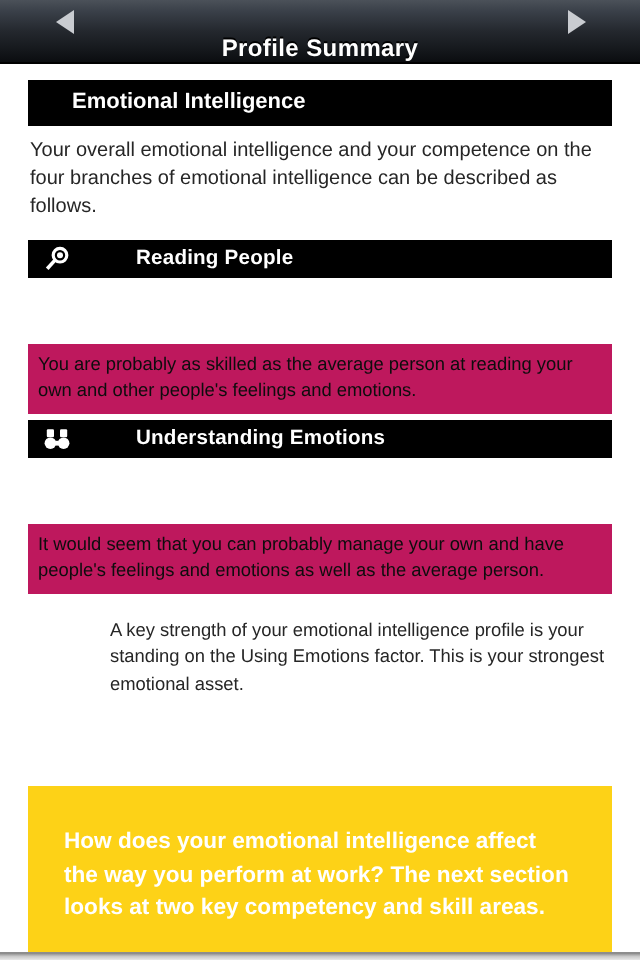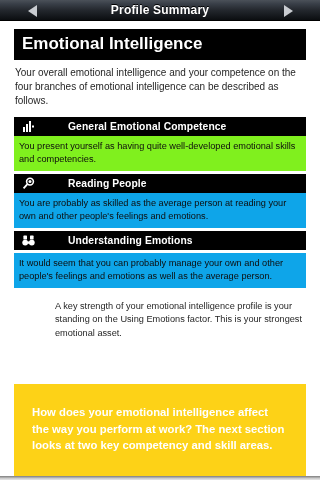--- a/index.html
+++ b/index.html
@@ -12,30 +12,30 @@
 
   body {
     font-family: "Liberation Sans", sans-serif;
     background: #ffffff;
     position: relative;
   }
 
   
   .navbar {
     position: relative;
-    height: 21px;
+    height: 32px;
     background: linear-gradient(to bottom,
                 #4b5159 0%,
                 #3a4049 18%,
                 #24282e 50%,
                 #14171b 82%,
                 #0b0d10 100%);
     border-bottom: 1px solid #000;
     display: flex;
-    align-items: center;
+    align-items: flex-end;
     justify-content: center;
   }
 
   .navbar-title {
     color: #ffffff;
     font-size: 12px;
     font-weight: bold;
     letter-spacing: 0.2px;
     text-shadow: 0 -1px 0 #000;
   }
@@ -70,23 +70,23 @@
   
   .content {
     padding: 0 14px;
     background: #fff;
   }
 
   
   .title-bar {
     background: #000000;
     color: #ffffff;
-    font-size: 17px;
-    font-weight: bold;
-    padding: 5px 8px 6px 8px;
+    font-size: 11px;
+    font-weight: bold;
+    padding: 5px 8px 6px 22px;
     margin-top: 8px;
   }
 
   .intro {
     font-size: 10px;
     line-height: 1.42;
     color: #262626;
     padding: 6px 1px 8px 1px;
   }
 
@@ -120,21 +120,21 @@
     letter-spacing: 0.1px;
   }
 
   .branch-body {
     font-size: 9.2px;
     line-height: 1.42;
     color: #0d0d0d;
     padding: 4px 6px 5px 5px;
   }
   .branch-body.green  { background: #80f01e; }
-  .branch-body.yellow { background: #0ea5e9; }
+  .branch-body.yellow { background: #be185d; margin-top: 33px; }
 
   .summary-para {
     font-size: 9.2px;
     line-height: 1.45;
     color: #262626;
     padding: 9px 1px 0 1px;
     margin-left: 40px;
   }
 
   
@@ -174,34 +174,20 @@
     <span class="tri tri-right"></span>
   </div>
 </div>
 
 <div class="content">
 
   <div class="title-bar">Emotional Intelligence</div>
 
   <div class="intro">Your overall emotional intelligence and your competence on the four branches of emotional intelligence can be described as follows.</div>
 
-  <div class="branch">
-    <div class="branch-head">
-      <span class="branch-icon">
-        <svg width="13" height="13" viewBox="0 0 13 13">
-          <rect x="1" y="7" width="2" height="5" fill="#ffffff"></rect>
-          <rect x="4" y="4" width="2" height="8" fill="#ffffff"></rect>
-          <rect x="7" y="1" width="2" height="11" fill="#ffffff"></rect>
-          <rect x="10" y="5.5" width="2" height="2" fill="#ffffff"></rect>
-        </svg>
-      </span>
-      <span class="branch-title">General Emotional Competence</span>
-    </div>
-    <div class="branch-body green">You present yourself as having quite well-developed emotional skills and competencies.</div>
-  </div>
 
   <div class="branch">
     <div class="branch-head">
       <span class="branch-icon">
         <svg width="13" height="13" viewBox="0 0 13 13">
           <circle cx="8" cy="4.6" r="3.4" fill="none" stroke="#ffffff" stroke-width="1.6"></circle>
           <circle cx="8" cy="4.6" r="1.5" fill="#ffffff"></circle>
           <line x1="5.4" y1="7.2" x2="1.6" y2="11.4" stroke="#ffffff" stroke-width="1.8"></line>
         </svg>
       </span>
@@ -220,21 +206,21 @@
           <circle cx="3.2" cy="8.6" r="2.9" fill="#ffffff"></circle>
           <circle cx="9.8" cy="8.6" r="2.9" fill="#ffffff"></circle>
           <rect x="5.6" y="7.4" width="1.8" height="2.4" fill="#ffffff"></rect>
         </svg>
       </span>
       <span class="branch-title">Understanding Emotions</span>
     </div>
   </div>
 
   <div class="branch">
-    <div class="branch-body yellow">It would seem that you can probably manage your own and other people's feelings and emotions as well as the average person.</div>
+    <div class="branch-body yellow">It would seem that you can probably manage your own and have people's feelings and emotions as well as the average person.</div>
   </div>
 
   <div class="summary-para">A key strength of your emotional intelligence profile is your standing on the Using Emotions factor. This is your strongest emotional asset.</div>
 
   <div class="callout">
     <div class="callout-text">How does your emotional intelligence affect the way you perform at work? The next section looks at two key competency and skill areas.</div>
   </div>
 
 </div>
 

